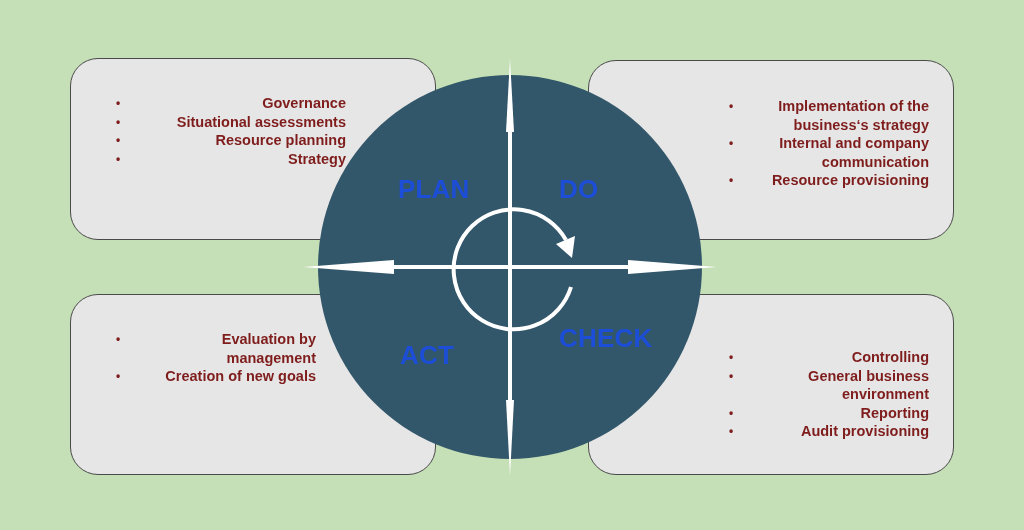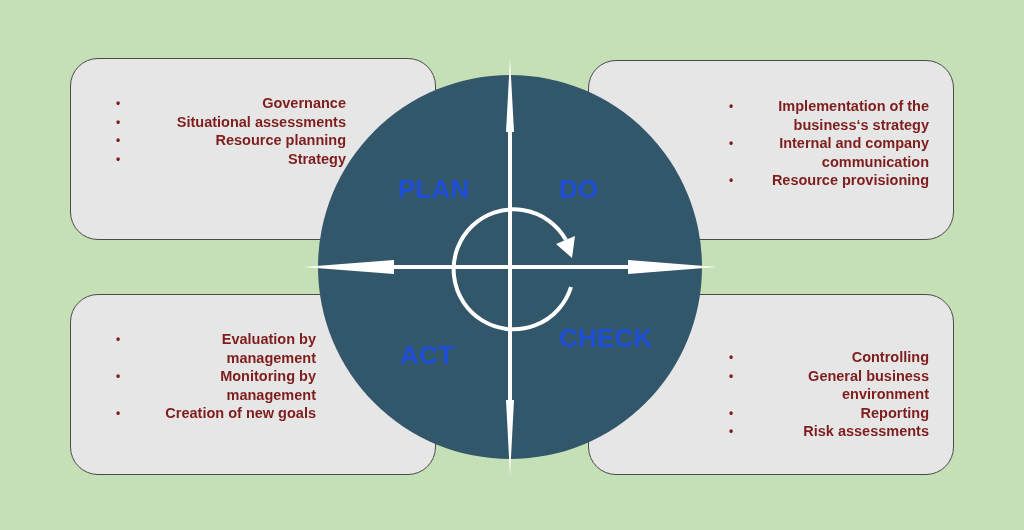--- a/index.html
+++ b/index.html
@@ -70,28 +70,27 @@
   <li>Resource planning</li>
   <li>Strategy</li>
 </ul>
 <ul class="list" id="list-do">
   <li>Implementation of the business‘s strategy</li>
   <li>Internal and company communication</li>
   <li>Resource provisioning</li>
 </ul>
 <ul class="list" id="list-act">
   <li>Evaluation by management</li>
-  <li>Monitoring by management</li>
   <li>Creation of new goals</li>
 </ul>
 <ul class="list" id="list-check">
   <li>Controlling</li>
   <li>General business environment</li>
   <li>Reporting</li>
-  <li>Risk assessments</li>
+  <li>Audit provisioning</li>
 </ul>
 
 <svg id="cycle-svg" width="1024" height="530" viewBox="0 0 1024 530">
   <circle cx="510" cy="267" r="192" fill="#32566a"></circle>
 
   <g fill="#ffffff">
 
     <rect x="508" y="130" width="4" height="274"></rect>
 
     <polygon points="510,58 506,132 514,132"></polygon>

